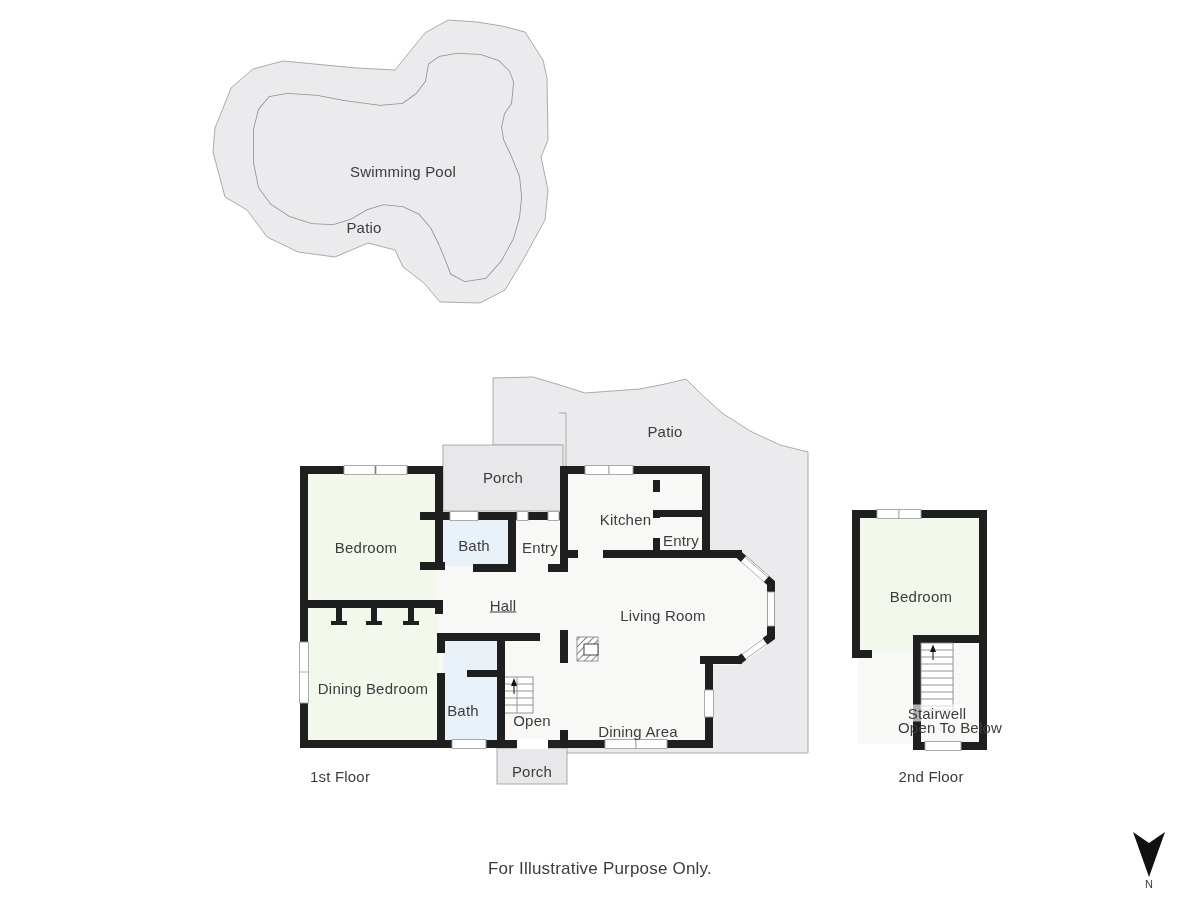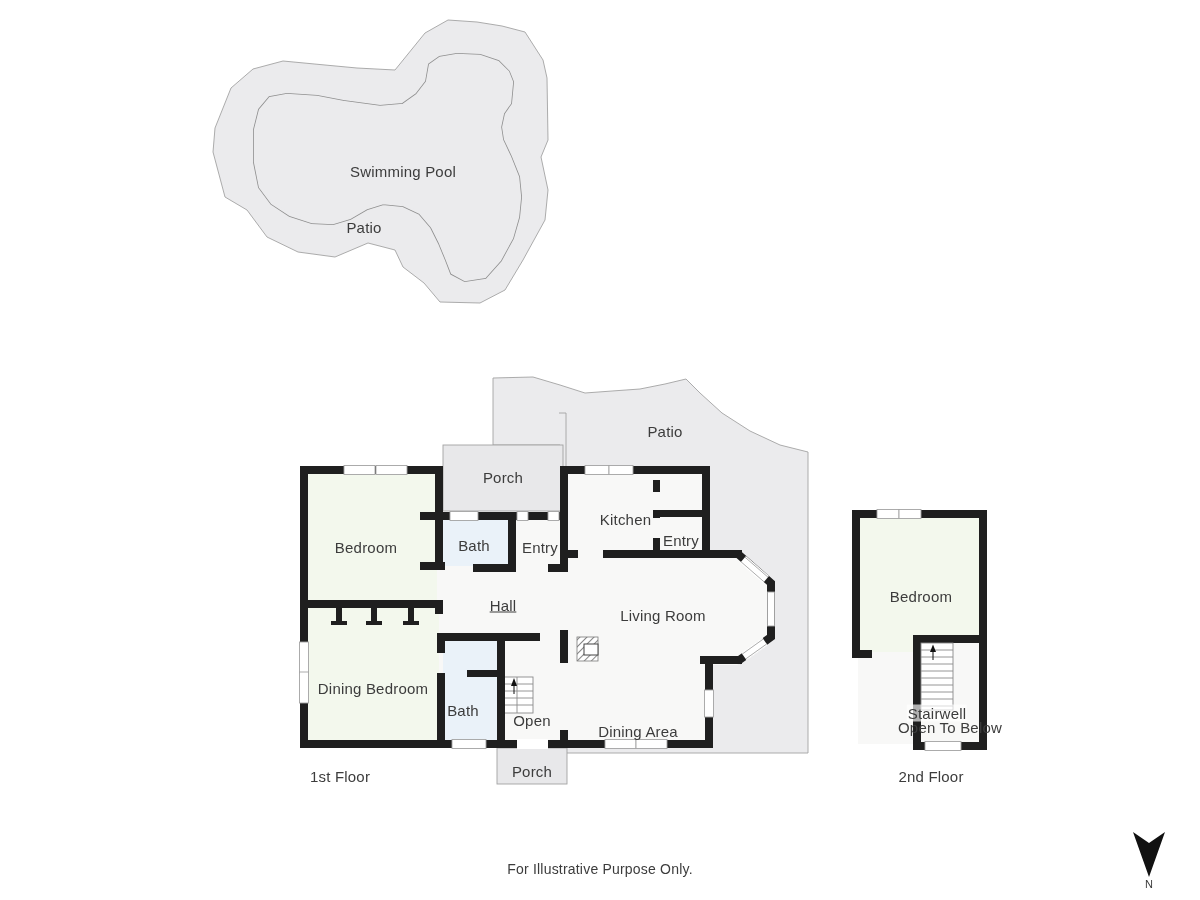--- a/index.html
+++ b/index.html
@@ -23,21 +23,21 @@
   .porch{fill:var(--porch);stroke:var(--outline);stroke-width:0.9;}
   .patio{fill:var(--patio);stroke:var(--outline);stroke-width:0.9;}
   .thin{stroke:var(--outline);stroke-width:0.9;fill:none;}
   .stair{fill:#ffffff;stroke:#8a8a8a;stroke-width:0.9;}
   .stair-line{stroke:#8a8a8a;stroke-width:0.9;}
   .lbl{
     position:absolute;transform:translate(-50%,-50%);
     font-size:15px;color:var(--text);white-space:nowrap;letter-spacing:.2px;
   }
   .lbl.halo{background:rgba(255,255,255,.65);padding:0 1px;margin-top:31px;}
-  .lbl.footer-text{font-size:14px;}
+  .lbl.footer-text{font-size:17px;}
   .lbl.compass-n{font-size:11px;}
 </style>
 </head>
 <body>
 
 <div id="canvas">
 
 <svg id="plan-svg" width="1200" height="900" viewBox="0 0 1200 900">
   <defs>
     <pattern id="hatch" width="5" height="5" patternUnits="userSpaceOnUse" patternTransform="rotate(45)">

